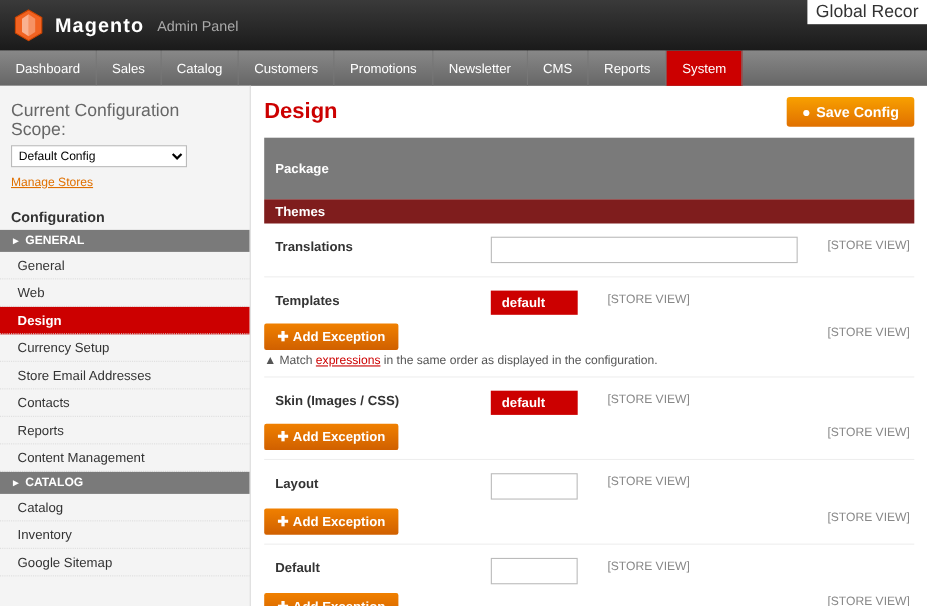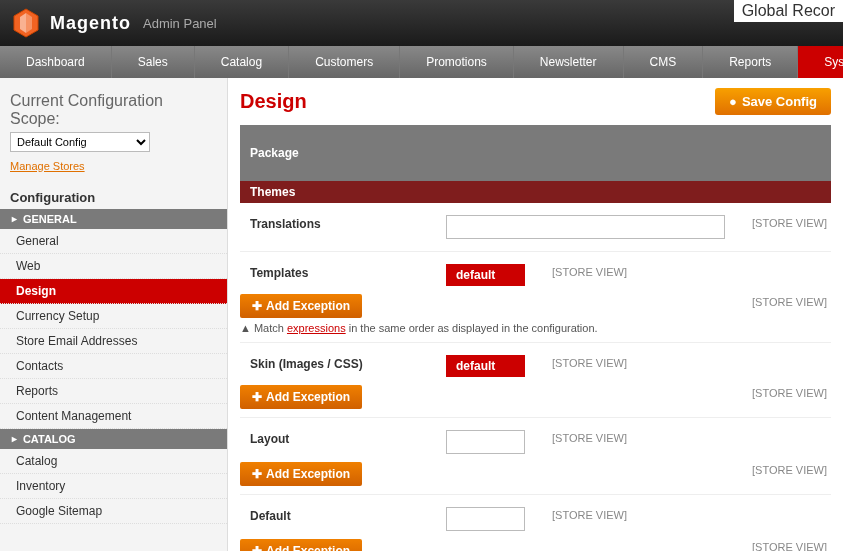--- a/index.html
+++ b/index.html
@@ -46,21 +46,21 @@
     }
 
     
     #nav {
       background: linear-gradient(to bottom, #888, #666);
       display: flex;
       align-items: stretch;
       height: 32px;
     }
     #nav .nav-item {
-      padding: 0 26px;
+      padding: 0 14px;
       display: flex;
       align-items: center;
       color: #fff;
       font-size: 12px;
       cursor: pointer;
       text-decoration: none;
       border-right: 1px solid #777;
     }
     #nav .nav-item.active {
       background: #cc0000;
@@ -87,21 +87,21 @@
       color: #666;
       padding: 4px 10px 2px;
     }
     .scope-select-wrap {
       padding: 2px 10px 6px;
       display: flex;
       align-items: center;
       gap: 4px;
     }
     .scope-select {
-      width: 140px;
+      width: 160px;
       font-size: 11px;
       border: 1px solid #bbb;
       padding: 2px;
       background: #fff;
     }
     .manage-stores {
       padding: 2px 10px 10px;
       color: #e07000;
       font-size: 11px;
       cursor: pointer;

